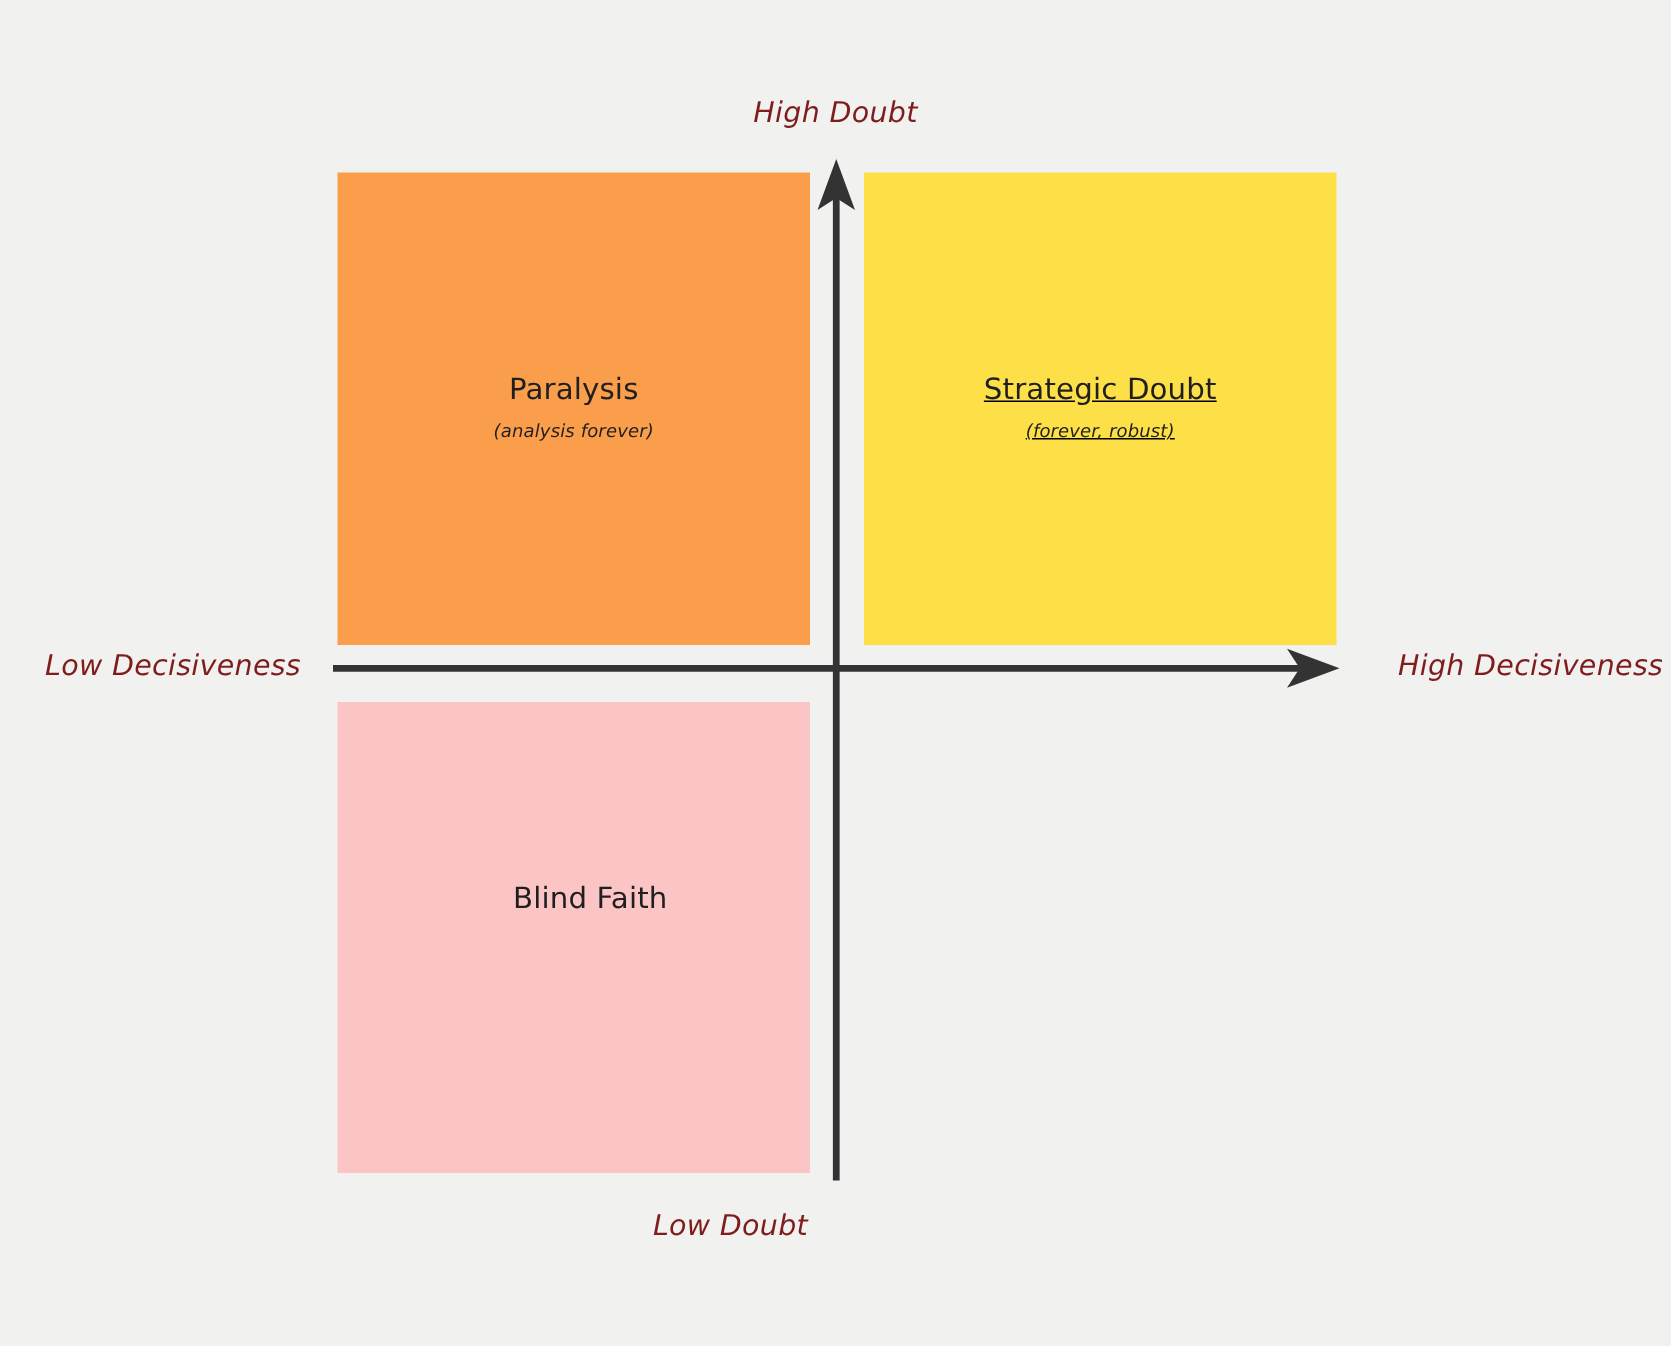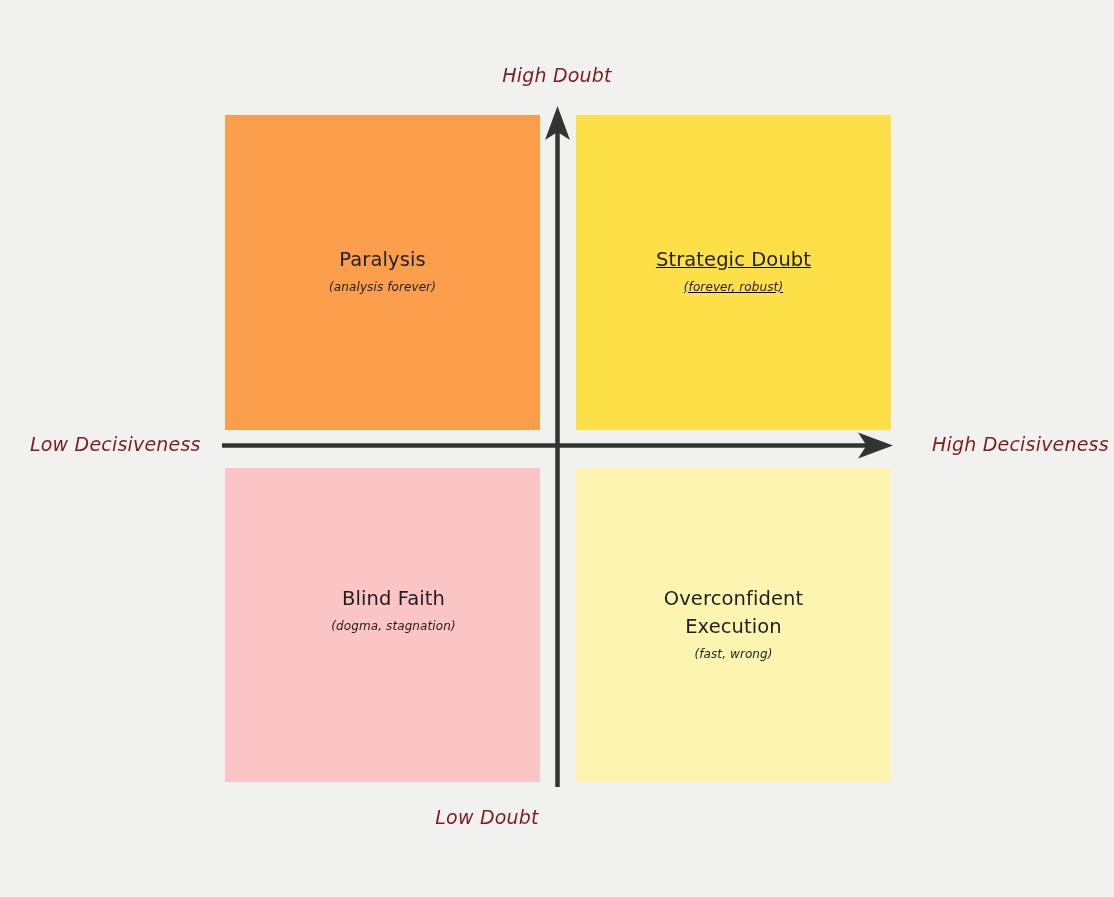--- a/index.html
+++ b/index.html
@@ -84,28 +84,22 @@
     <div class="q-sub">(analysis forever)</div>
   </div>
 
   <div class="quadrant q-tr" style="background: #fde047; text-decoration: underline;">
     <div class="q-title">Strategic Doubt</div>
     <div class="q-sub">(forever, robust)</div>
   </div>
 
   <div class="quadrant q-bl" style="background: rgb(252, 197, 197); padding-left: 22px;">
     <div class="q-title">Blind Faith</div>
-    <div class="q-sub">(dogma, stagnation)</div>
   </div>
 
-  <div class="quadrant q-br" style="background: rgb(252, 244, 175);">
-    <div class="q-title">Overconfident
-Execution</div>
-    <div class="q-sub">(fast, wrong)</div>
-  </div>
 
   <svg id="axes" viewBox="0 0 1114 897">
 
     <line x1="557.5" y1="122" x2="557.5" y2="787" stroke="#333333" stroke-width="4.5"></line>
 
     <path d="M 557.5 106 L 570 140 L 557.5 132 L 545 140 Z" fill="#333333"></path>
 
     <line x1="222" y1="445.5" x2="876" y2="445.5" stroke="#333333" stroke-width="4.5"></line>
 
     <path d="M 893 445.5 L 858 458.5 L 866.5 445.5 L 858 432.5 Z" fill="#333333"></path>

